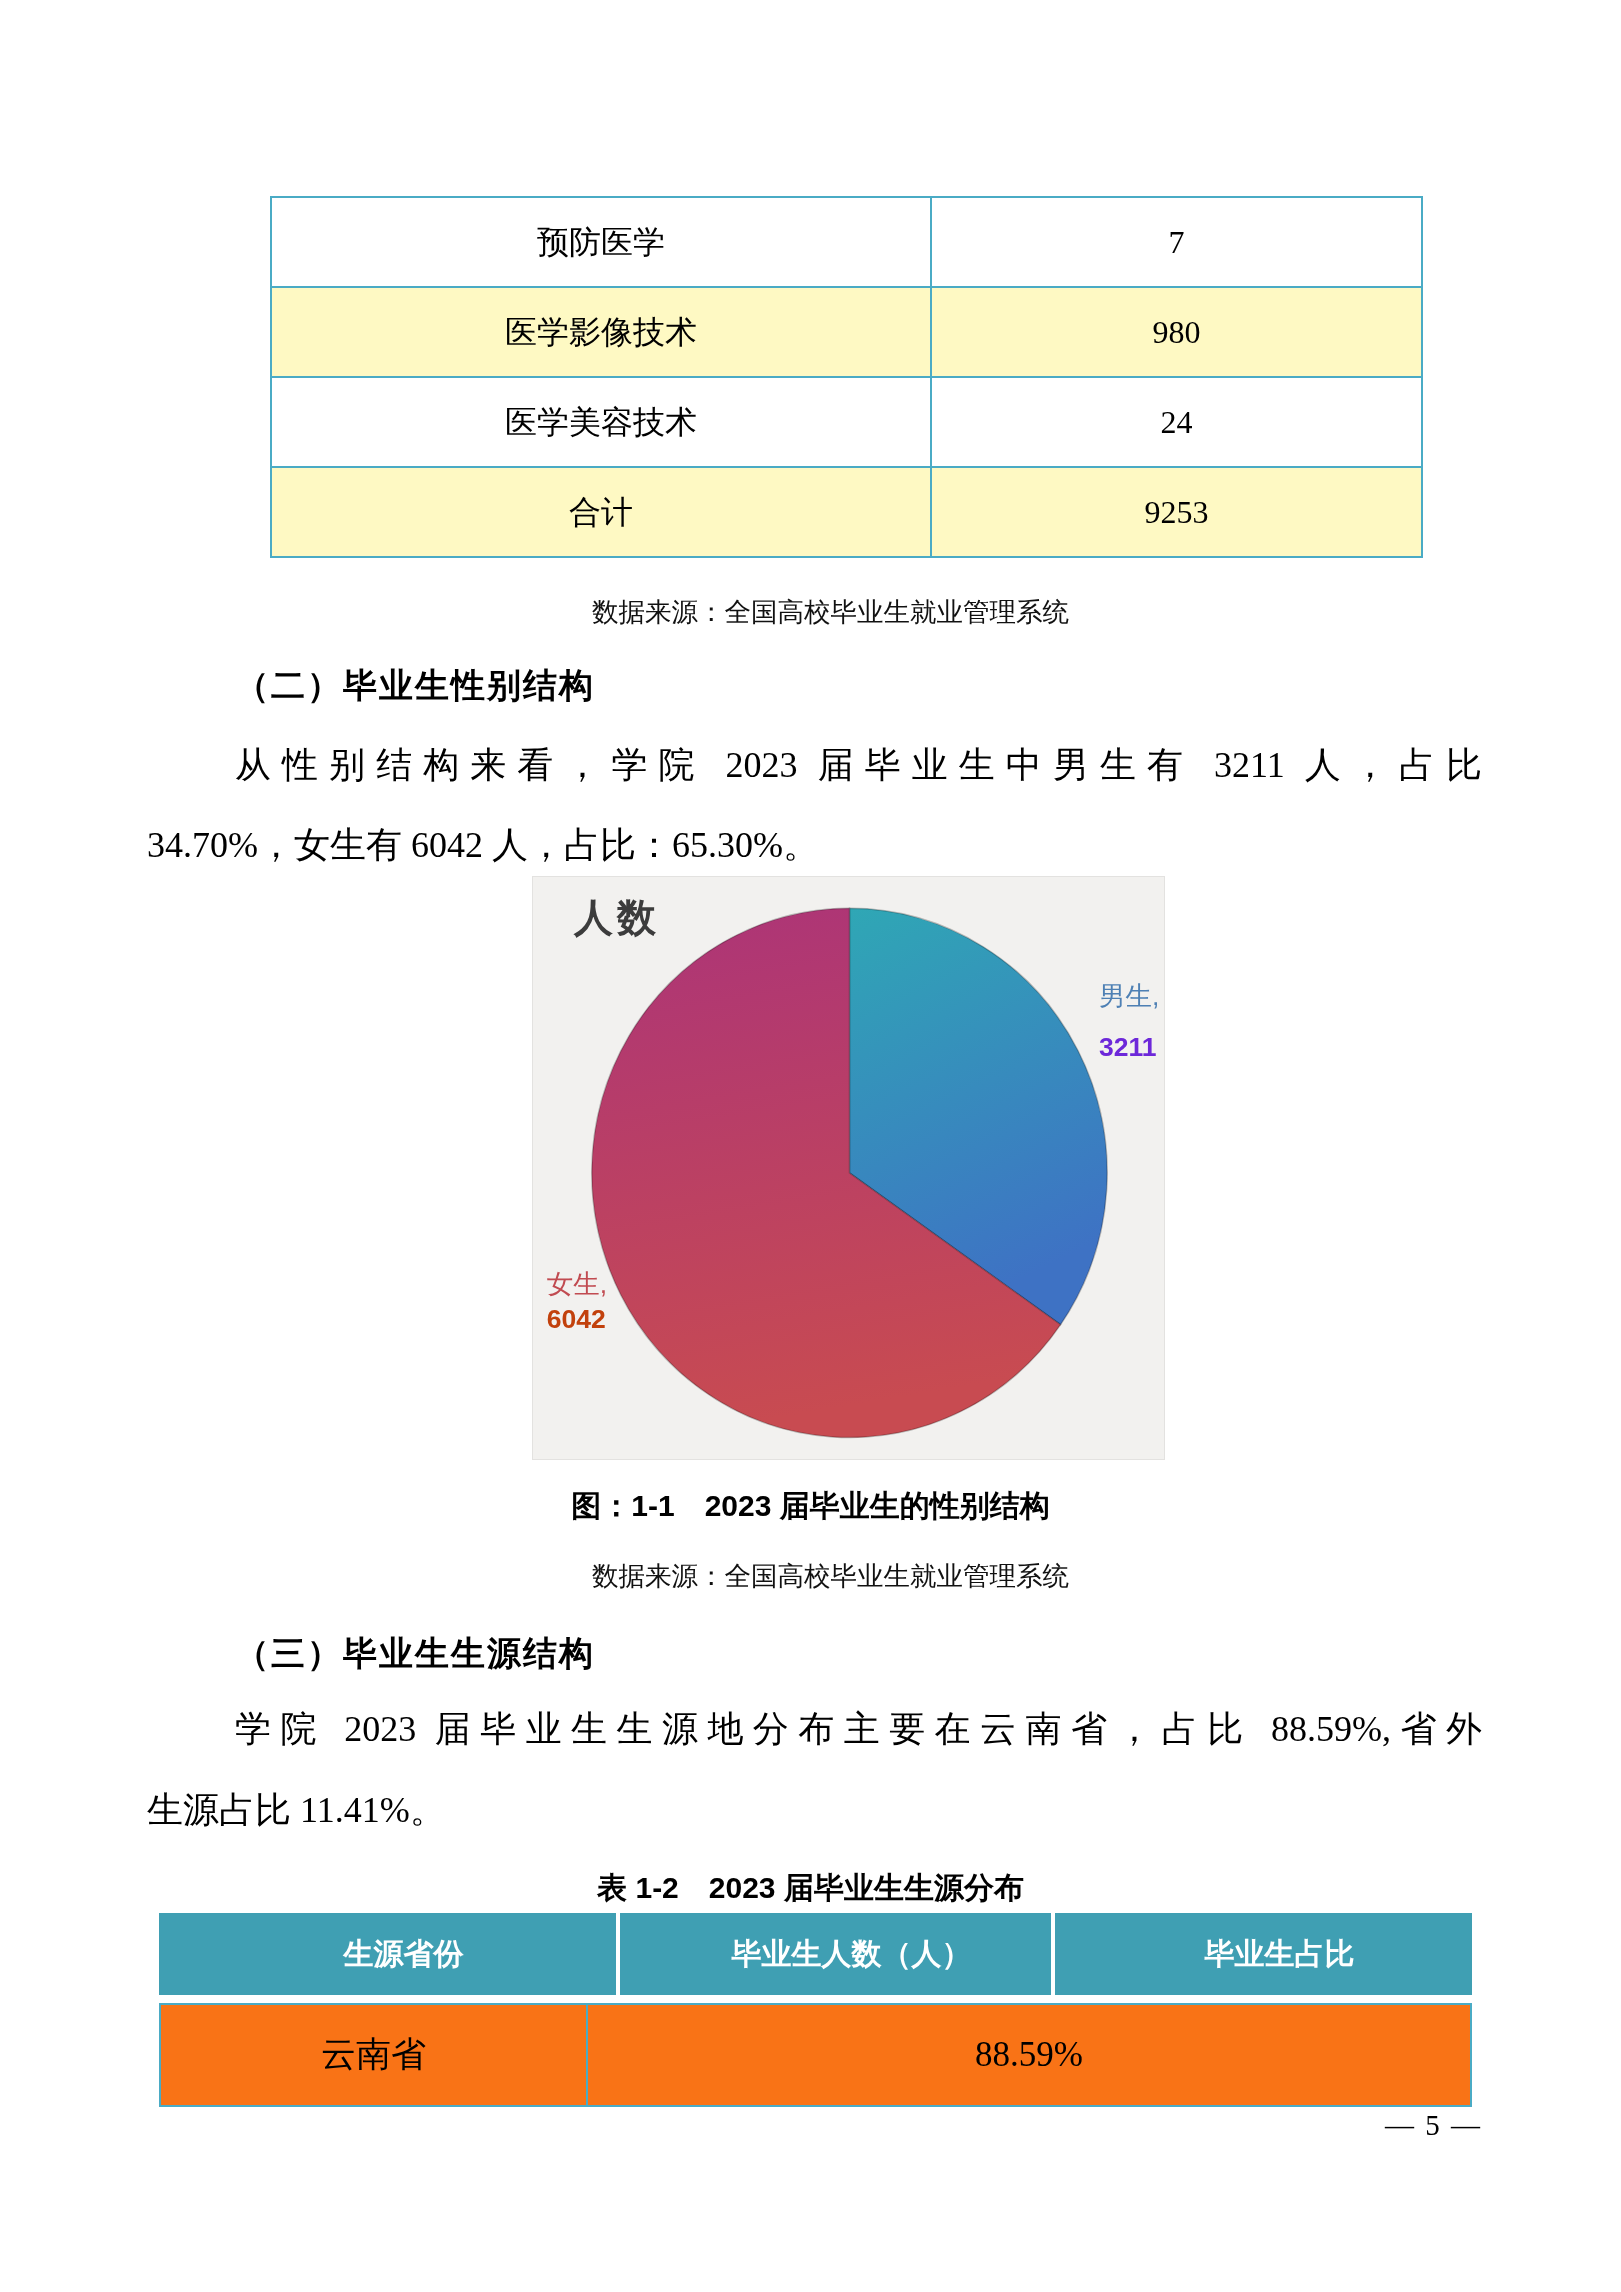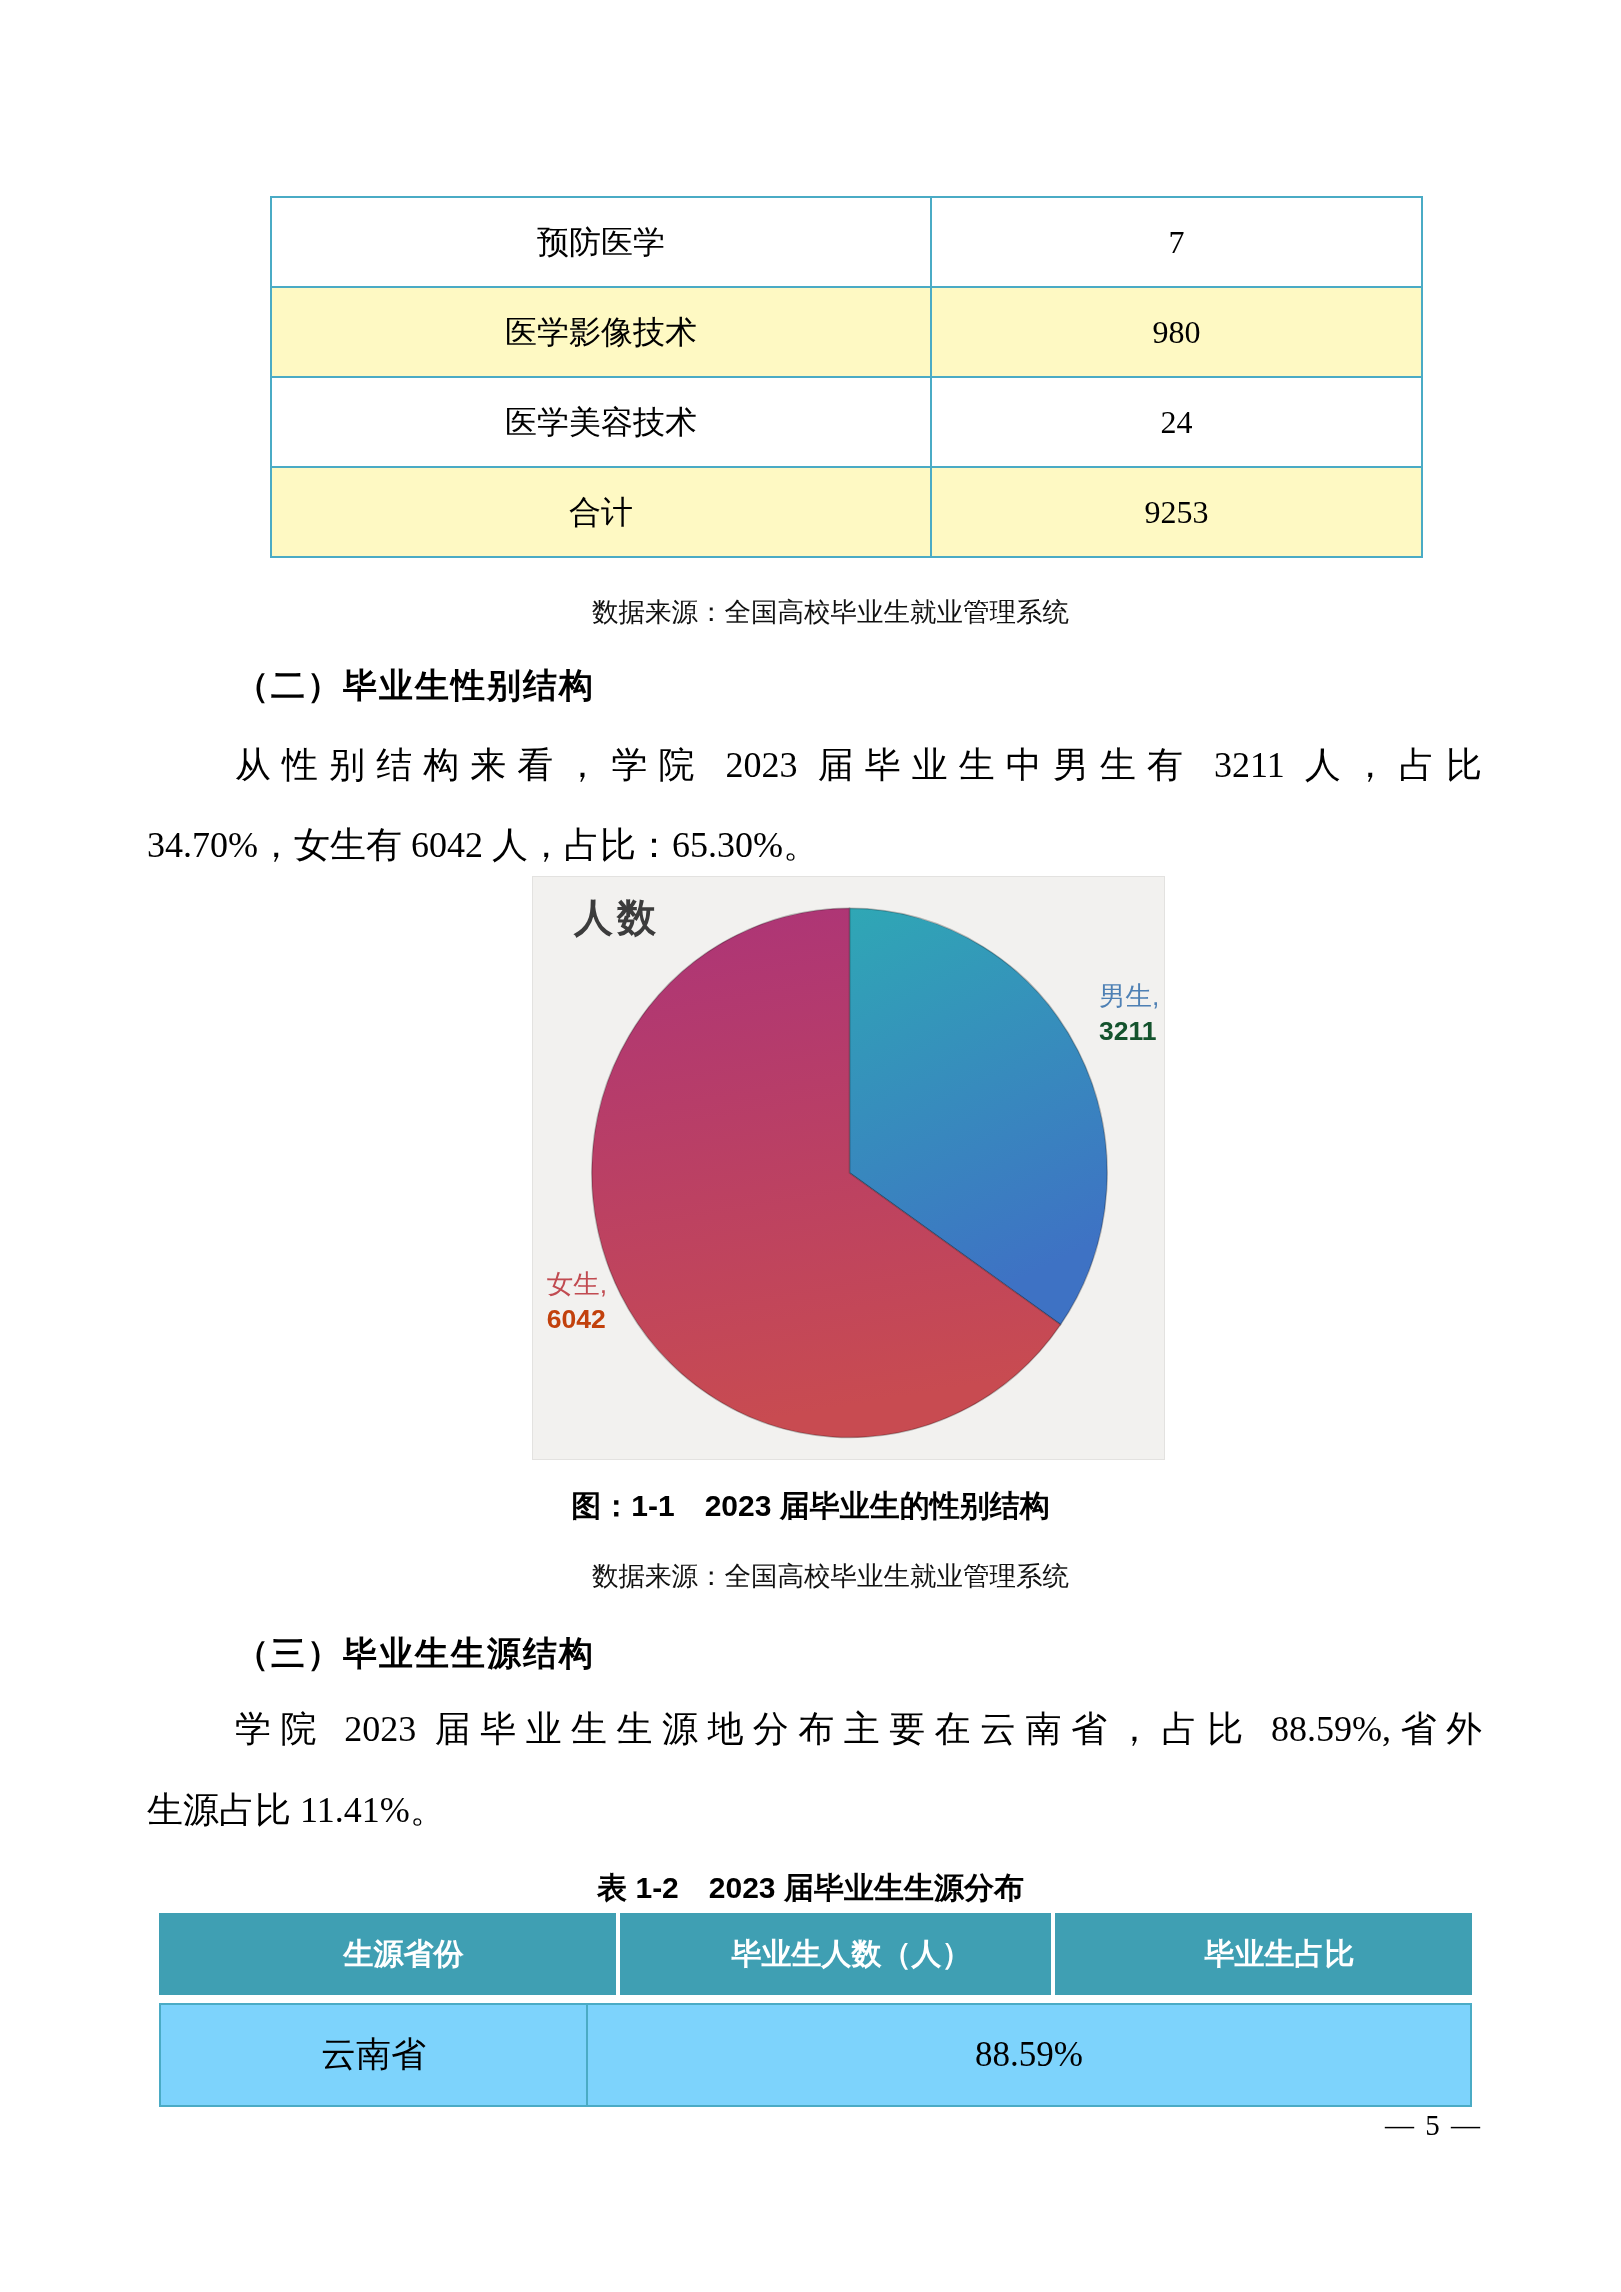--- a/index.html
+++ b/index.html
@@ -59,21 +59,21 @@
     font-size:39px;font-weight:bold;color:#3C3C3C;letter-spacing:3.9px;
   }
   .pie-svg{position:absolute;left:0;top:0;}
   .pie-label{
     position:absolute;
     font-family:"Liberation Sans","DejaVu Sans",sans-serif;
     font-size:26.5px;line-height:35px;
   }
   .pie-label .val{font-weight:bold;}
   .pie-label.male{left:566px;top:102px;color:#4E80B4;}
-  .pie-label.male .val{color:#14532d;}
+  .pie-label.male .val{color:#6d28d9;margin-top:16px;}
   .pie-label.female{left:13.7px;top:390px;color:#C14B51;}
   .pie-label.female .val{color:#c2410c;}
   
   .fig-caption,.table-caption{
     position:absolute;left:0;width:100%;text-align:center;
     font-family:"Liberation Sans","DejaVu Sans",sans-serif;
     font-size:30px;font-weight:bold;color:#000;
   }
   .fig-caption{top:1486px;}
   .table-caption{top:1868px;}
@@ -86,21 +86,21 @@
     font-weight:bold;font-size:30px;line-height:82px;text-align:center;padding-left:32px;
   }
   .origin-table .hdr .hcell.c1{width:425px;}
   .origin-table .hdr .hcell.c2{width:399px;margin-left:3.9px;}
   .origin-table .hdr .hcell.c3{flex:1;margin-left:3.9px;}
   .origin-table .body{
     display:flex;height:100px;margin-top:7.8px;
     border:2.9px solid #4AABC5;box-sizing:content-box;
   }
   .origin-table .body .dcell{
-    background:#7dd3fc;font-size:35px;line-height:100px;text-align:center;
+    background:#f97316;font-size:35px;line-height:100px;text-align:center;
   }
   .origin-table .body .dcell.c1{width:425px;}
   .origin-table .body .dcell.c2{width:376px;border-left:2.9px solid #4AABC5;}
   .origin-table .body .dcell.c3{flex:1;border-left:2.9px solid #4AABC5;}
   
   .page-number{
     position:absolute;right:139px;top:2109px;
     font-size:29px;letter-spacing:2px;
   }
 </style>

